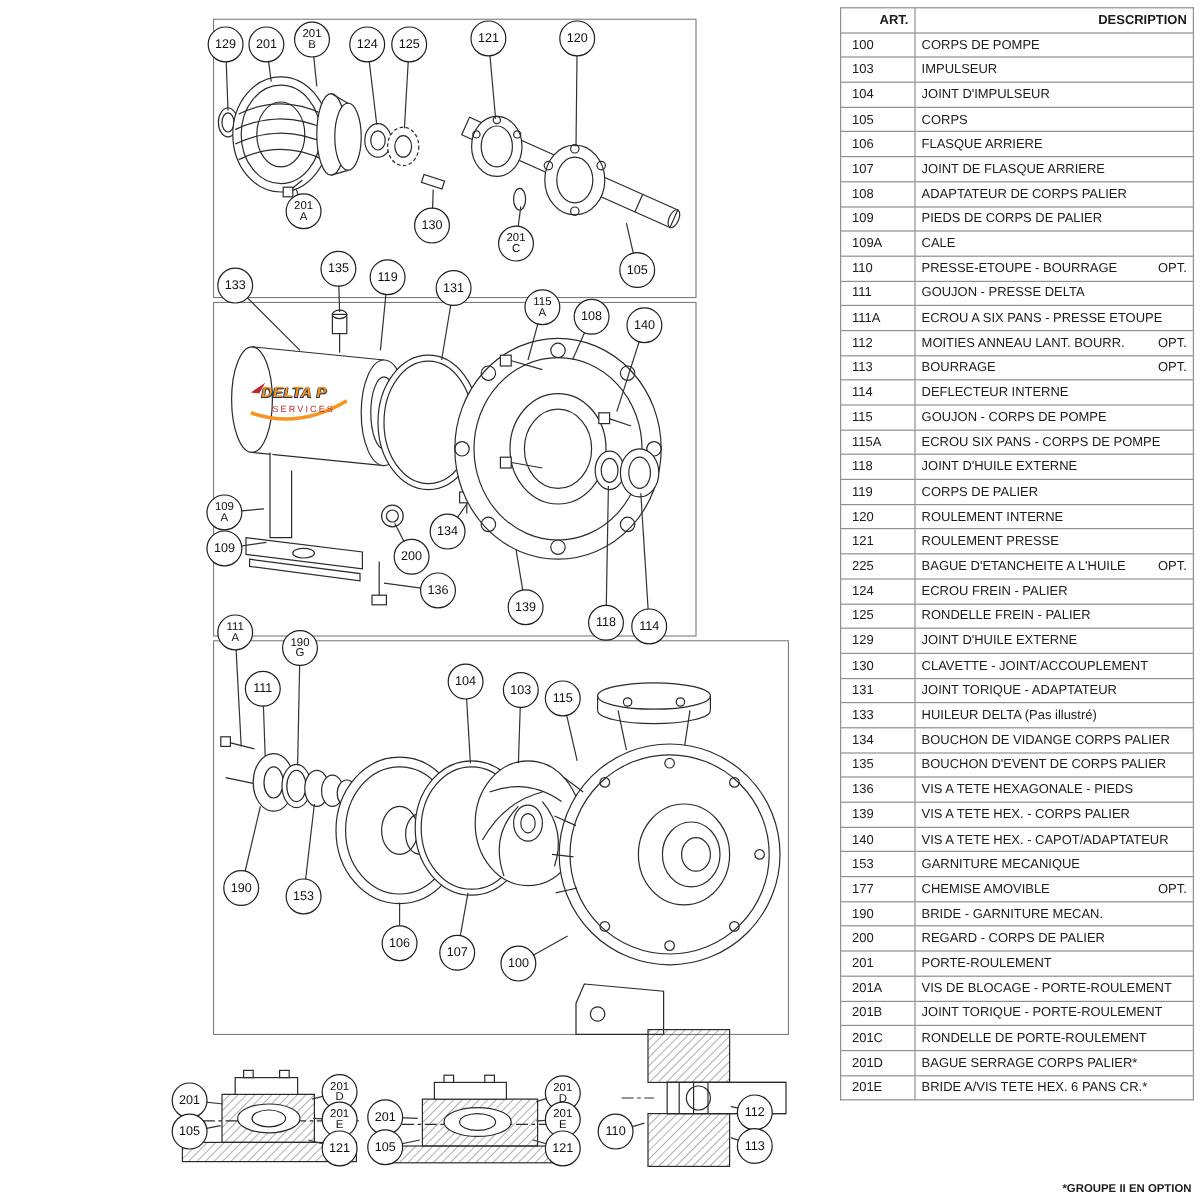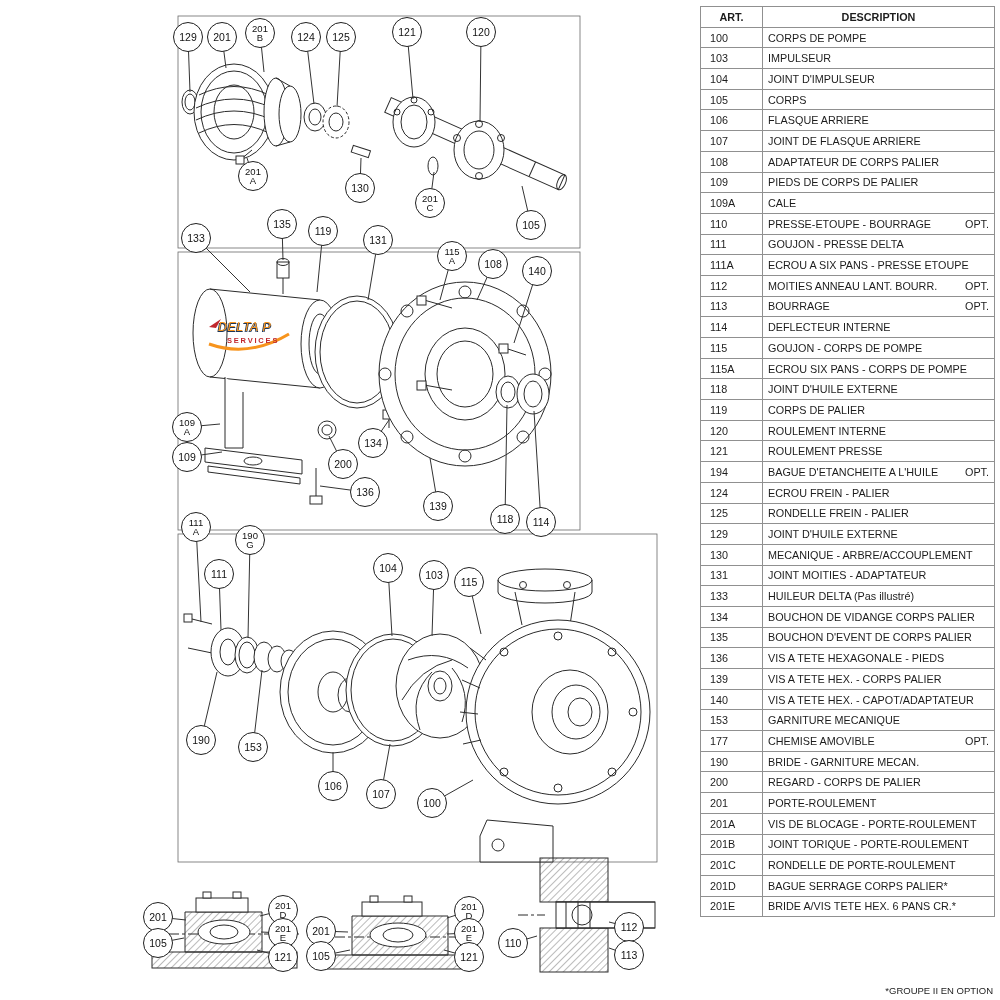--- a/index.html
+++ b/index.html
@@ -6,32 +6,32 @@
   html,body{width:1000px;height:1000px;background:#fff;font-family:"Liberation Sans",sans-serif;}
   .page{position:relative;width:1000px;height:1000px;background:#fff;overflow:hidden}
   #line-art{position:absolute;left:0;top:0;z-index:1}
   #leader-svg{position:absolute;left:0;top:0;z-index:2}
   #leader-svg line{stroke:#333;stroke-width:1}
   .balloon{position:absolute;width:30px;height:30px;border:1.4px solid #1f1f1f;border-radius:50%;
     background:#fff;display:flex;align-items:center;justify-content:center;
     font-size:10.5px;color:#111;z-index:3;text-align:center}
   .balloon.two{flex-direction:column;font-size:9.5px;line-height:9px}
   #logo{position:absolute;left:203px;top:314px;width:92px;height:44px;z-index:2}
-  #logo .l1{position:absolute;left:15px;top:6px;font-size:12.5px;font-weight:normal;font-style:italic;
+  #logo .l1{position:absolute;left:15px;top:6px;font-size:12.5px;font-weight:bold;font-style:italic;
     color:#f7941d;letter-spacing:.5px;text-shadow:-1px 1px 0 #1d3557,.5px .5px 0 #1d3557}
-  #logo .l2{position:absolute;left:24px;top:22px;font-size:7.5px;font-weight:bold;color:#c1272d;letter-spacing:1.8px}
+  #logo .l2{position:absolute;left:24px;top:22px;font-size:7.5px;font-weight:normal;color:#c1272d;letter-spacing:1.8px}
   #table-wrap{position:absolute;left:700px;top:6px;width:295px;z-index:2}
   table{width:100%;border-collapse:collapse;table-layout:fixed}
   th,td{border:1px solid #909090;font-size:10.8px;color:#1c1c1c;height:20.7px;
     padding:0 5px;white-space:nowrap;overflow:hidden;vertical-align:middle}
-  th{font-weight:bold;text-align:center}
+  th{font-weight:bold;text-align:right}
   td.art{padding-left:9px}
   td.desc .opt{float:right;padding-left:4px}
   #footnote{position:absolute;left:700px;top:985px;width:293px;text-align:right;
-    font-size:9.5px;font-weight:normal;color:#1c1c1c;z-index:2}
+    font-size:9.5px;font-weight:bold;color:#1c1c1c;z-index:2}
 </style>
 </head>
 <body>
 
 <div class="page">
 
   <svg id="line-art" width="1000" height="1000" viewBox="0 0 1000 1000">
     <defs>
       <pattern id="hatch" patternUnits="userSpaceOnUse" width="5" height="5" patternTransform="rotate(45)">
         <line x1="0" y1="0" x2="0" y2="5" stroke="#555" stroke-width="0.8"></line>
@@ -460,42 +460,42 @@
           </tr>
           <tr>
             <td class="art">120</td>
             <td class="desc"><span>ROULEMENT INTERNE</span></td>
           </tr>
           <tr>
             <td class="art">121</td>
             <td class="desc"><span>ROULEMENT PRESSE</span></td>
           </tr>
           <tr>
-            <td class="art">194</td>
+            <td class="art">225</td>
             <td class="desc"><span>BAGUE D'ETANCHEITE A L'HUILE</span><span class="opt">OPT.</span></td>
           </tr>
           <tr>
             <td class="art">124</td>
             <td class="desc"><span>ECROU FREIN - PALIER</span></td>
           </tr>
           <tr>
             <td class="art">125</td>
             <td class="desc"><span>RONDELLE FREIN - PALIER</span></td>
           </tr>
           <tr>
             <td class="art">129</td>
             <td class="desc"><span>JOINT D'HUILE EXTERNE</span></td>
           </tr>
           <tr>
             <td class="art">130</td>
-            <td class="desc"><span>MECANIQUE - ARBRE/ACCOUPLEMENT</span></td>
+            <td class="desc"><span>CLAVETTE - JOINT/ACCOUPLEMENT</span></td>
           </tr>
           <tr>
             <td class="art">131</td>
-            <td class="desc"><span>JOINT MOITIES - ADAPTATEUR</span></td>
+            <td class="desc"><span>JOINT TORIQUE - ADAPTATEUR</span></td>
           </tr>
           <tr>
             <td class="art">133</td>
             <td class="desc"><span>HUILEUR DELTA (Pas illustré)</span></td>
           </tr>
           <tr>
             <td class="art">134</td>
             <td class="desc"><span>BOUCHON DE VIDANGE CORPS PALIER</span></td>
           </tr>
           <tr>

